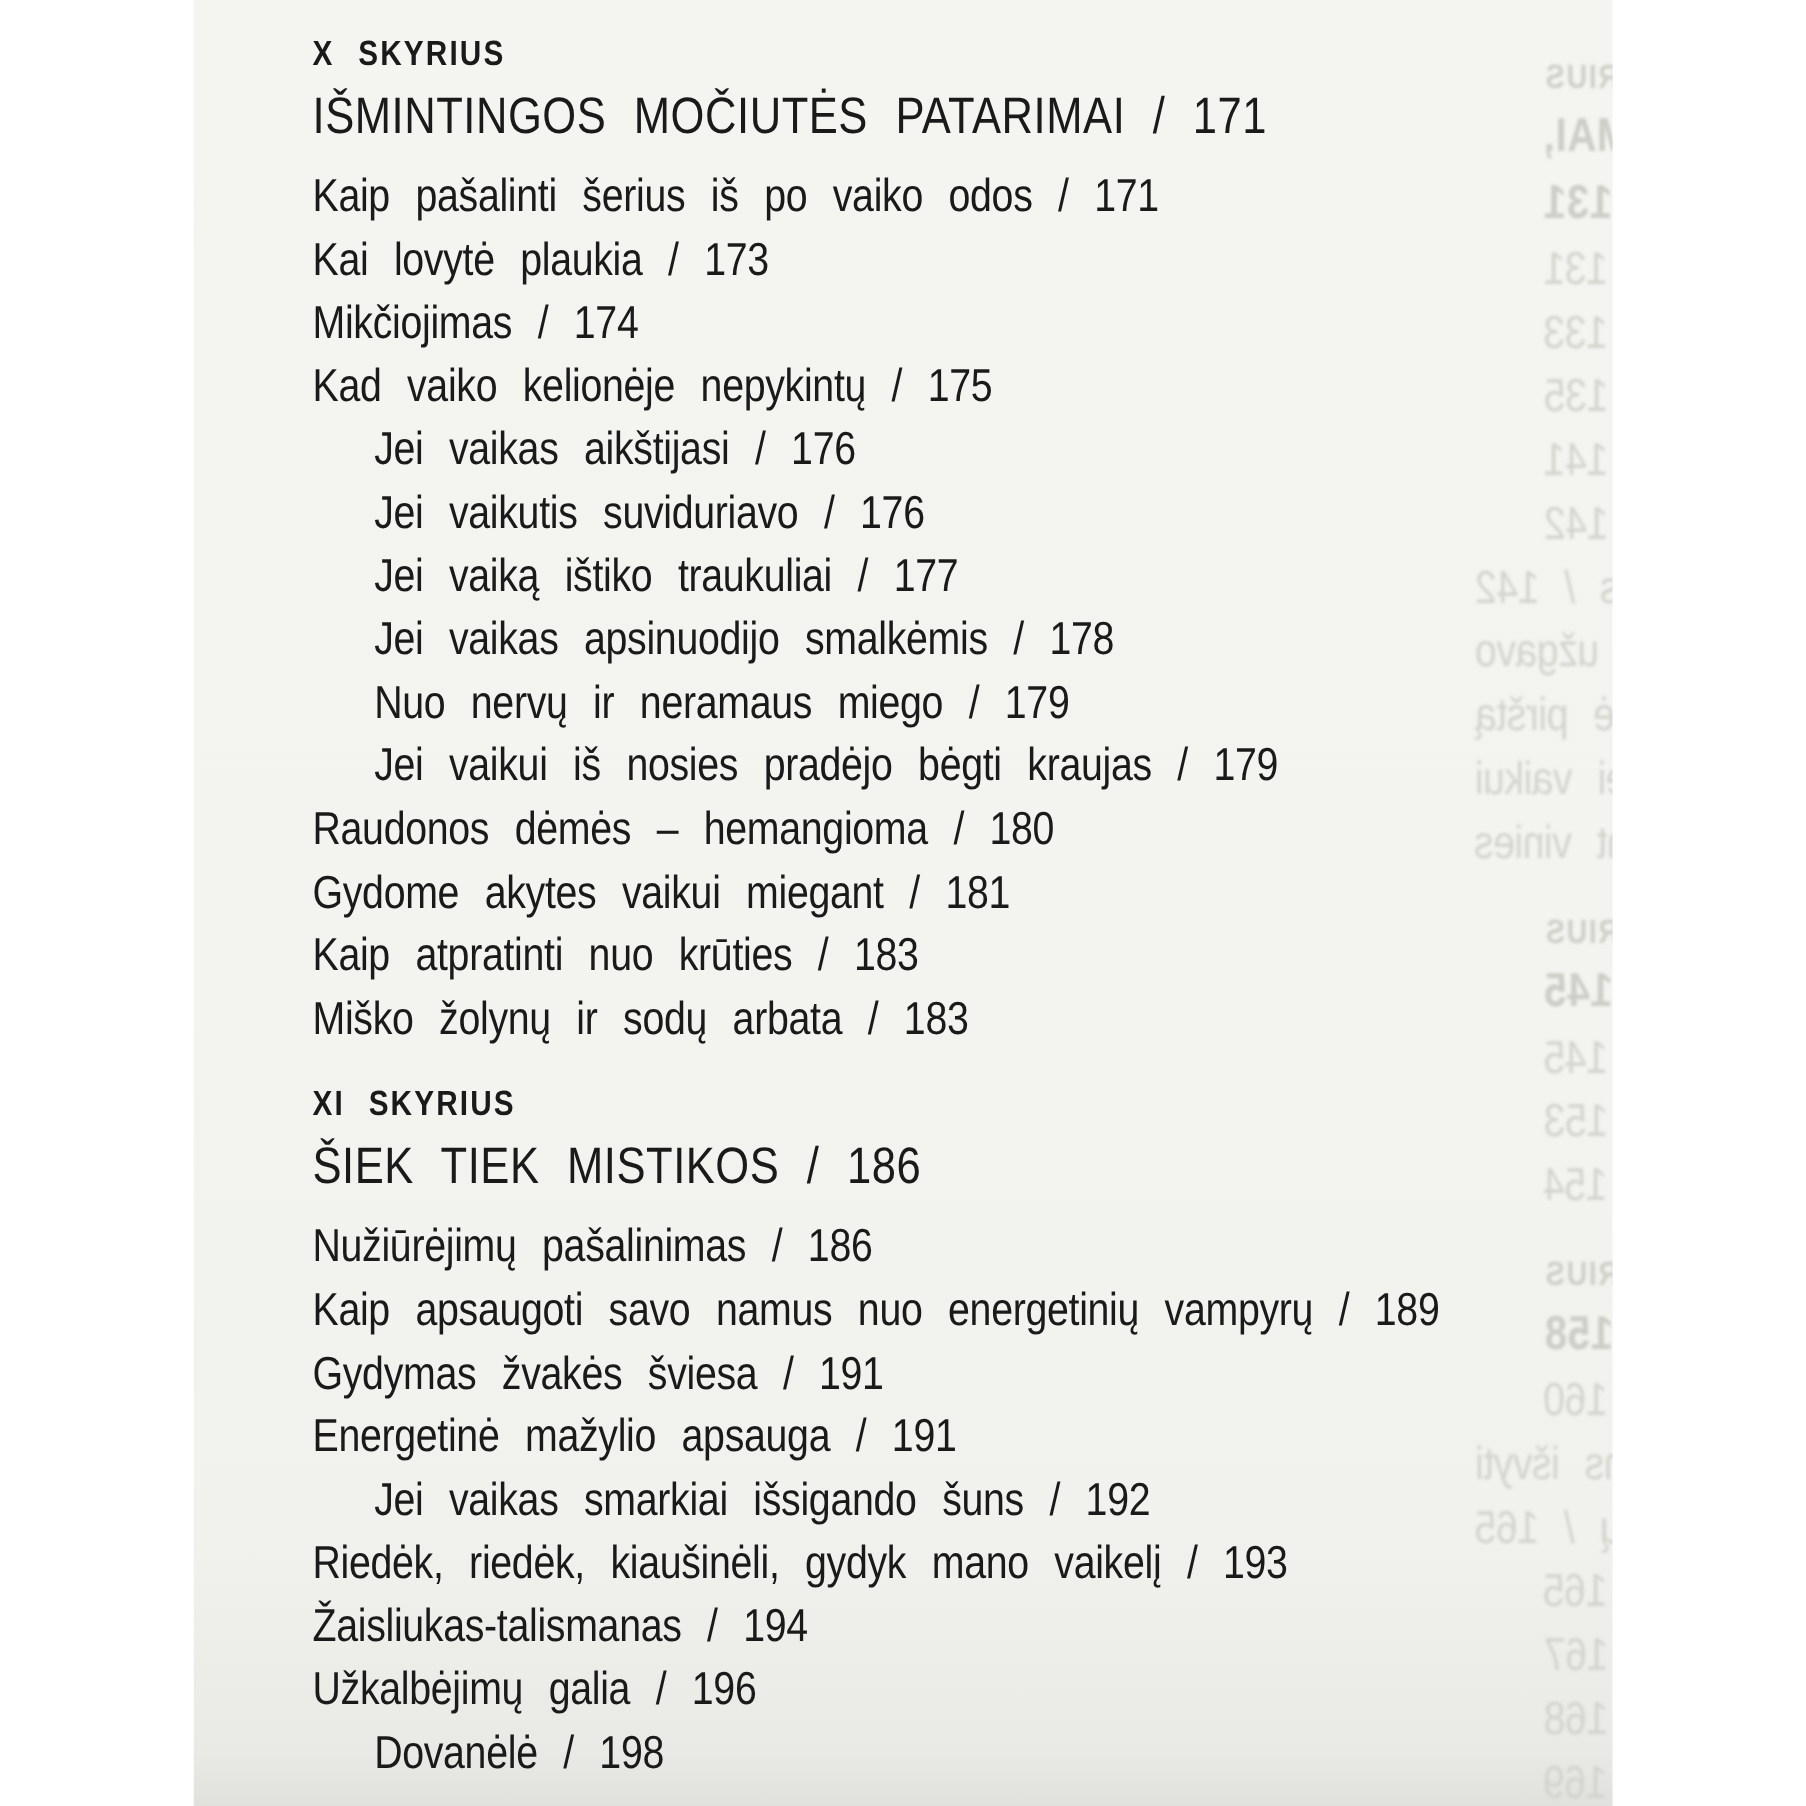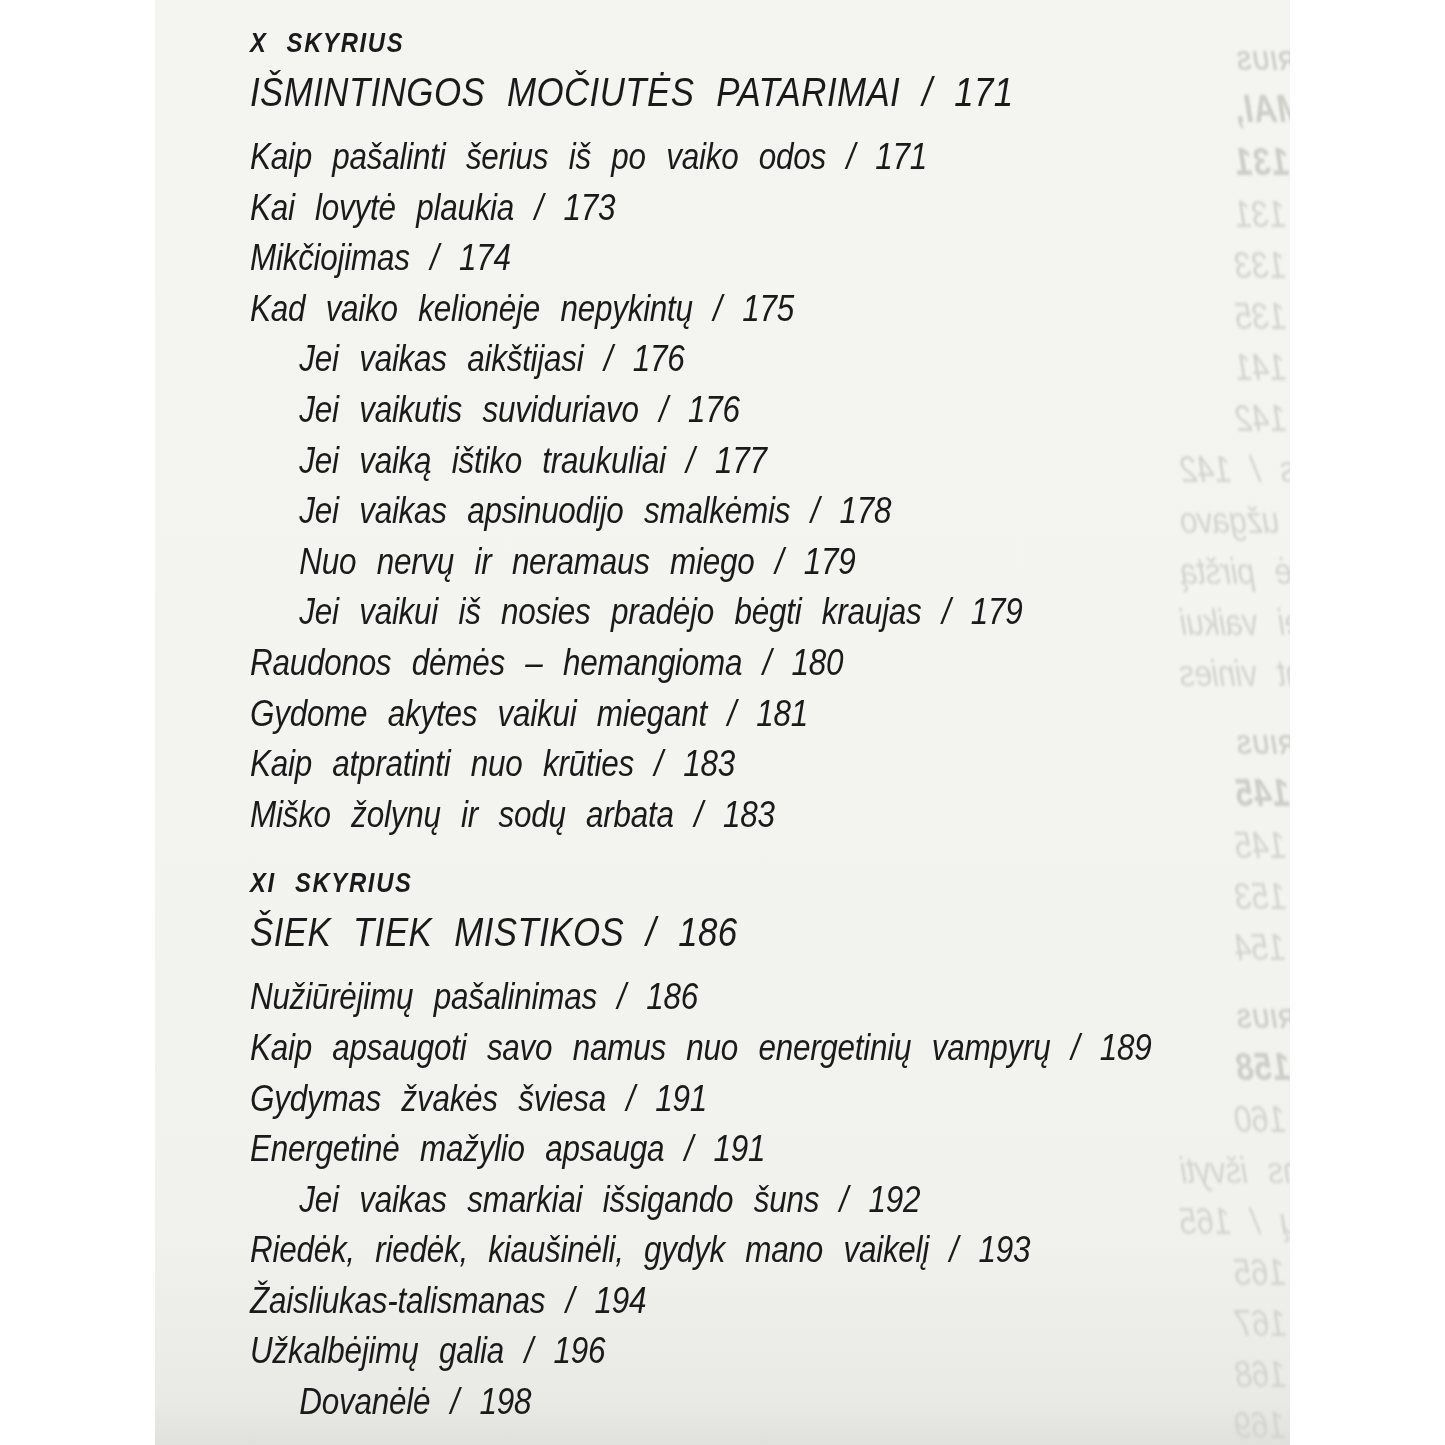--- a/index.html
+++ b/index.html
@@ -9,21 +9,20 @@
     width: 1445px;
     height: 1445px;
     overflow: hidden;
     font-family: "Liberation Sans", "DejaVu Sans", sans-serif;
   }
   .canvas {
     position: relative;
     width: 1242px;
     height: 1445px;
     background: #ffffff;
-    font-style: italic;
   }
   
   .scan {
     position: absolute;
     left: 155px;
     top: 0;
     width: 1135px;
     height: 1445px;
     background: linear-gradient(to bottom,
       #f4f4f1 0%,

